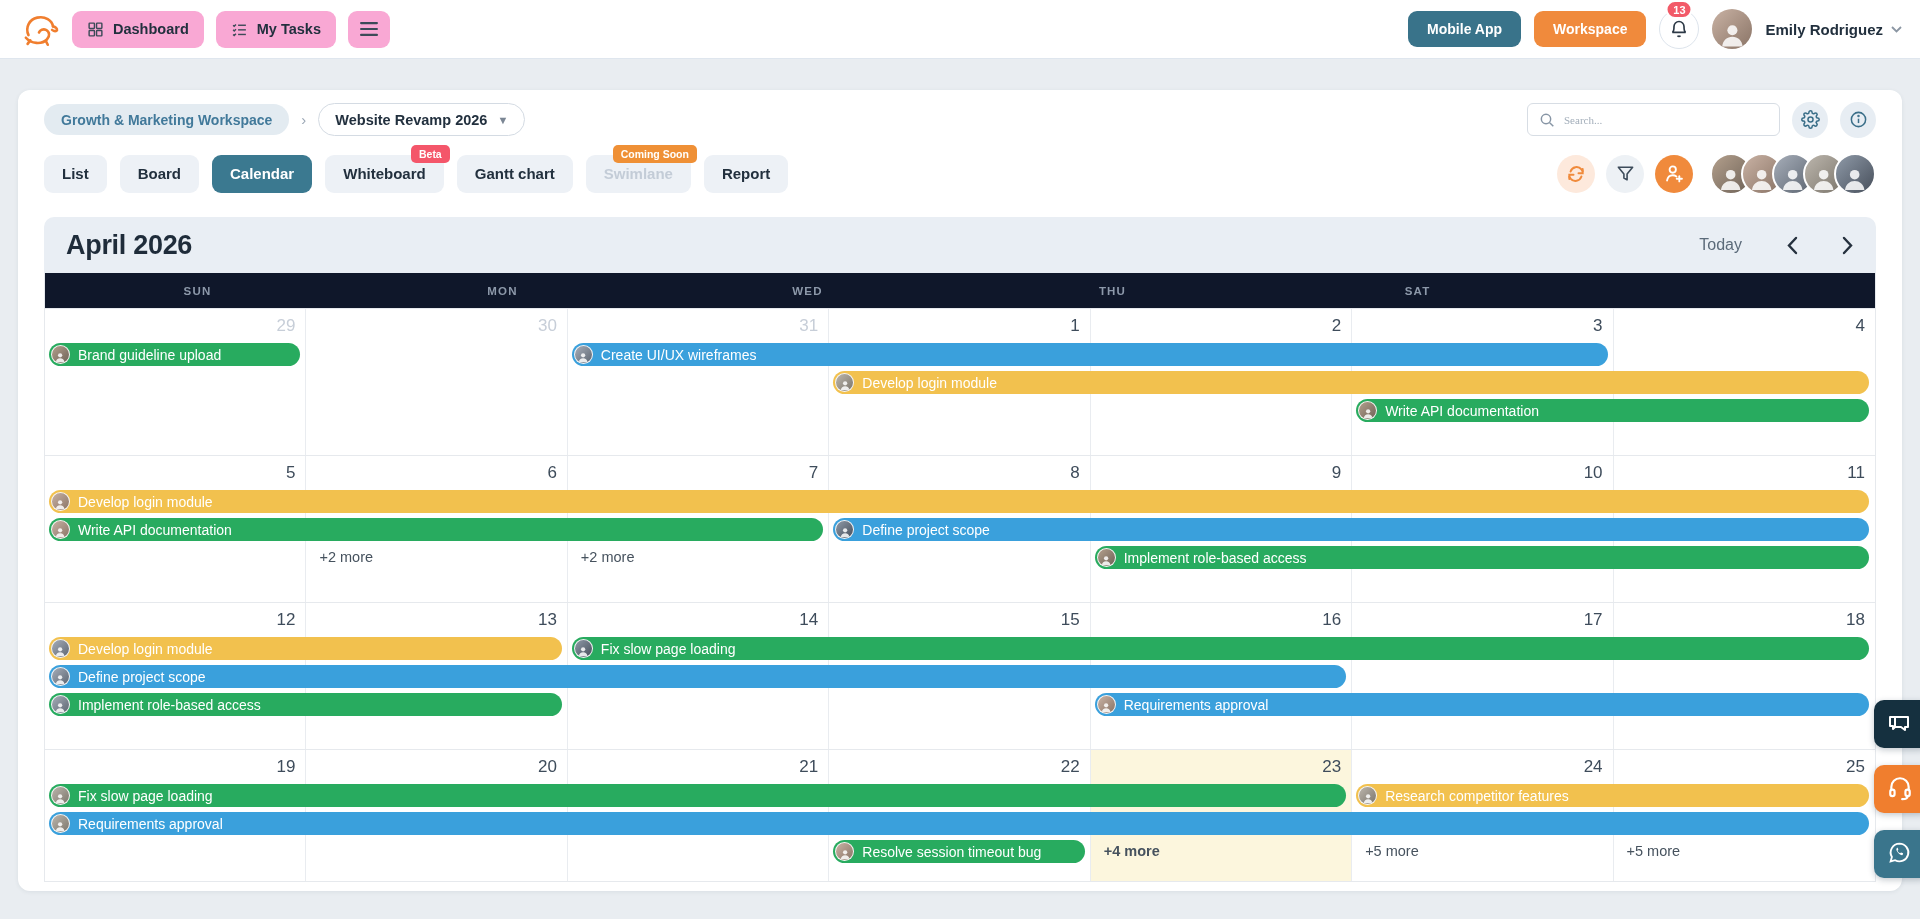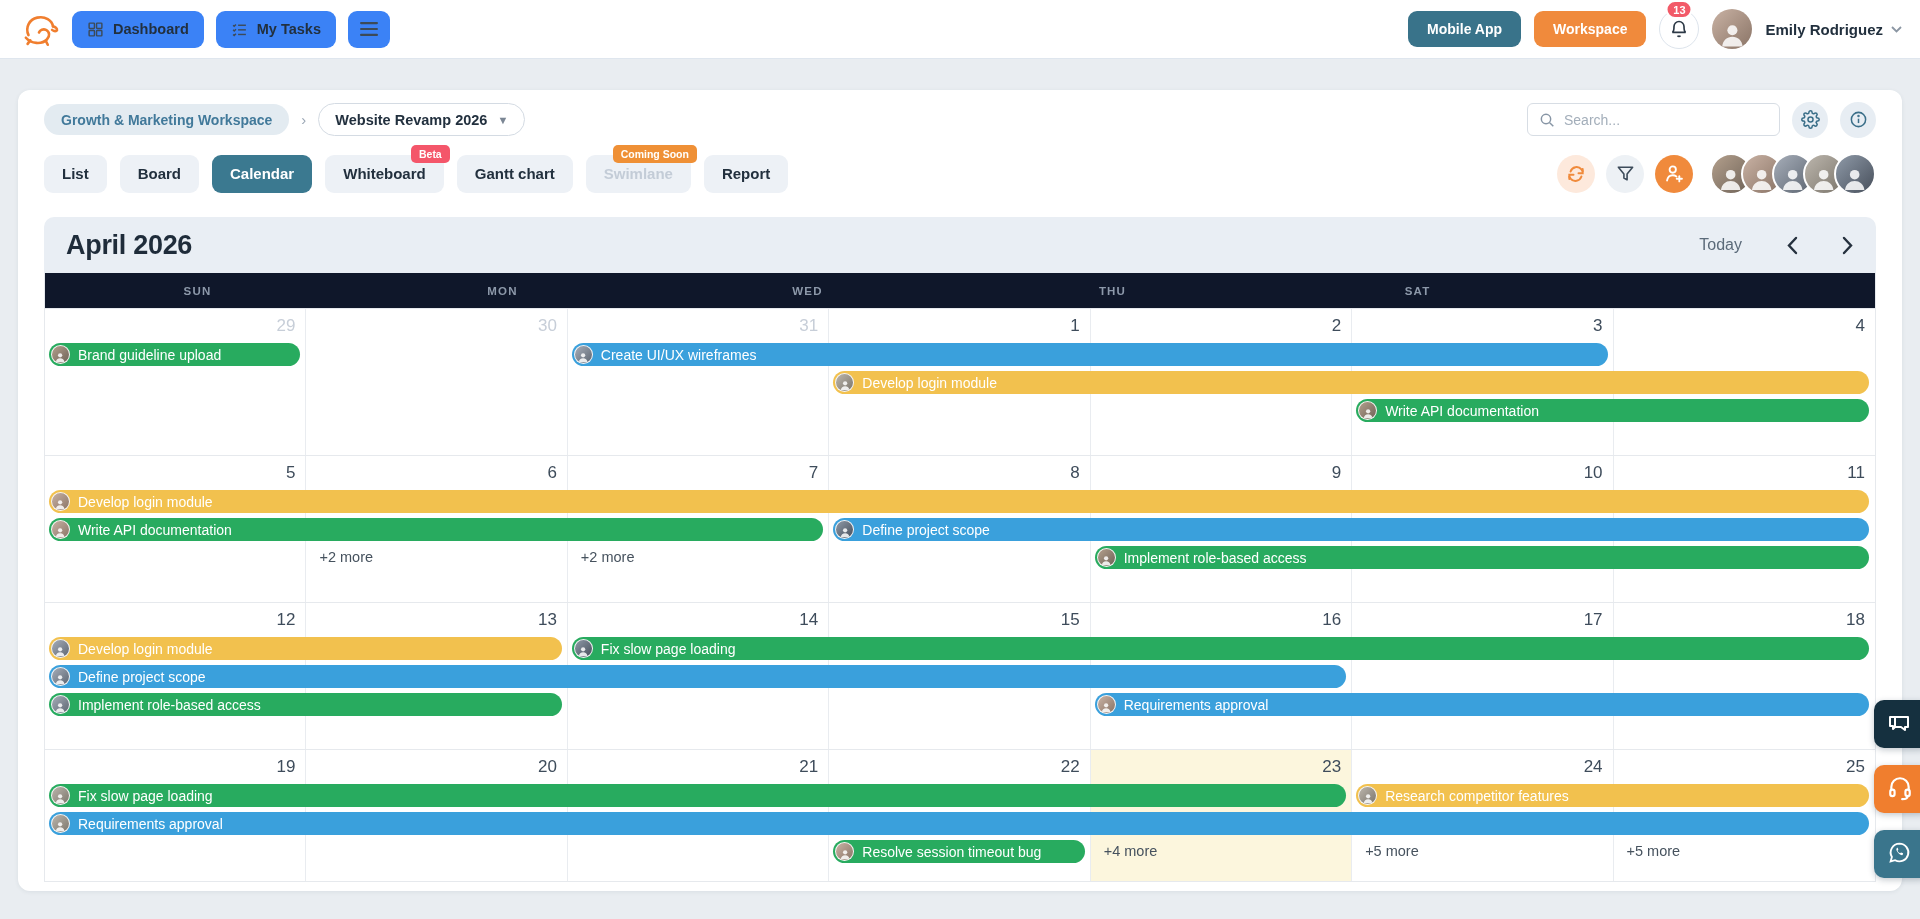--- a/index.html
+++ b/index.html
@@ -5,21 +5,21 @@
   * { margin:0; padding:0; box-sizing:border-box; }
   html,body { width:1920px; height:919px; overflow:hidden; }
   body { font-family:"Liberation Sans","DejaVu Sans",sans-serif; background:#e9edf1; color:#22303e; }
 
   
   .navbar { position:relative; height:59px; background:#fff; border-bottom:1px solid #dfe6ee;
             display:flex; align-items:center; padding:0 18px; z-index:30; }
   .nav-left { display:flex; align-items:center; gap:12px; }
   .logo { width:42px; height:42px; display:flex; align-items:center; justify-content:center; }
   .nav-btn { display:flex; align-items:center; gap:9px; height:37px; padding:0 15px;
-             background:#3b82f6; border:none; border-radius:9px; font-family:inherit;
+             background:#f9a8d4; border:none; border-radius:9px; font-family:inherit;
              font-size:14.5px; font-weight:bold; color:#22303e; cursor:pointer; }
   .nav-btn svg { flex:none; }
   .app-title { position:absolute; left:0; right:0; text-align:center; font-size:16px;
                font-weight:bold; color:#22303e; pointer-events:none; }
   .nav-right { display:flex; align-items:center; gap:13px; margin-left:auto; position:relative; z-index:2; }
   .pill-btn { height:36px; padding:0 19px; border:none; border-radius:9px; font-family:inherit;
               font-size:14px; font-weight:bold; color:#fff; cursor:pointer; }
   .pill-teal { background:#39738a; }
   .pill-orange { background:#f08a3c; }
   .bell-wrap { position:relative; }
@@ -45,21 +45,21 @@
   .crumb-ws { height:31px; display:flex; align-items:center; padding:0 17px; background:#e3ebf1;
               border-radius:16px; font-size:14px; font-weight:bold; color:#41799a; cursor:pointer; }
   .crumb-sep { color:#9aa6b4; font-size:15px; }
   .crumb-proj { height:33px; display:flex; align-items:center; gap:10px; padding:0 16px; background:#fff;
                 border:1px solid #d4dbe3; border-radius:17px; font-size:14.5px; font-weight:bold;
                 color:#22303e; cursor:pointer; }
   .caret { color:#7b8694; font-size:11px; }
   .tools-right { display:flex; align-items:center; gap:12px; }
   .search-box { display:flex; align-items:center; gap:9px; width:253px; height:33px; padding:0 11px;
                 border:1px solid #d7dde4; border-radius:6px; background:#fff; }
-  .search-box input { border:none; outline:none; flex:1; font-family:Liberation Sans, sans-serif; font-size:14px; color:#b91c1c; }
+  .search-box input { border:none; outline:none; flex:1; font-family:Liberation Serif, serif; font-size:11px; color:#b91c1c; }
   .search-box input::placeholder { color:#a3aeba; }
   .circle-icon { width:36px; height:36px; border-radius:50%; background:#e7edf3; border:none;
                  display:flex; align-items:center; justify-content:center; cursor:pointer; }
 
   .row2 { margin-top:18px; height:39px; display:flex; align-items:center; justify-content:space-between; }
   .tabs { display:flex; align-items:center; gap:13px; }
   .tab { position:relative; height:38px; padding:0 18px; background:#edf1f6; border:none; border-radius:9px;
          font-family:inherit; font-size:15px; font-weight:bold; color:#22303e; cursor:pointer; }
   .tab.active { background:#3b7990; color:#fff; }
   .tab.disabled { color:#c3ccd7; cursor:default; }
@@ -505,21 +505,21 @@
           </div>
           <div class="event ev-green" style="top: 90px; left: calc(42.8571% + 4px); width: calc(14.2857% - 10px);">
             <span class="avatar av2">
               <svg viewBox="0 0 24 24">
                 <circle cx="12" cy="8.5" r="4.2" fill="#fff" opacity=".85"></circle>
                 <path d="M3.5 22c.5-5 4-8 8.5-8s8 3 8.5 8z" fill="#fff" opacity=".85"></path>
               </svg>
             </span>
             <span>Resolve session timeout bug</span>
           </div>
-          <span class="more-label" style="top: 93px; left: calc(57.1429% + 13px);">+4 more</span>
+          <span class="more-label" style="top: 93px; left: calc(57.1429% + 13px); font-weight: bold;">+4 more</span>
           <span class="more-label" style="top: 93px; left: calc(71.4286% + 13px);">+5 more</span>
           <span class="more-label" style="top: 93px; left: calc(85.7143% + 13px);">+5 more</span>
         </div>
       </div>
   </section>
 </main>
 
 <div id="float-btns">
     <button class="float-btn" style="top: 700px; background: rgb(21, 48, 63);">
       <span><svg width="24" height="24" viewBox="0 0 24 24" fill="none" stroke="#fff" stroke-width="2" stroke-linejoin="round">

